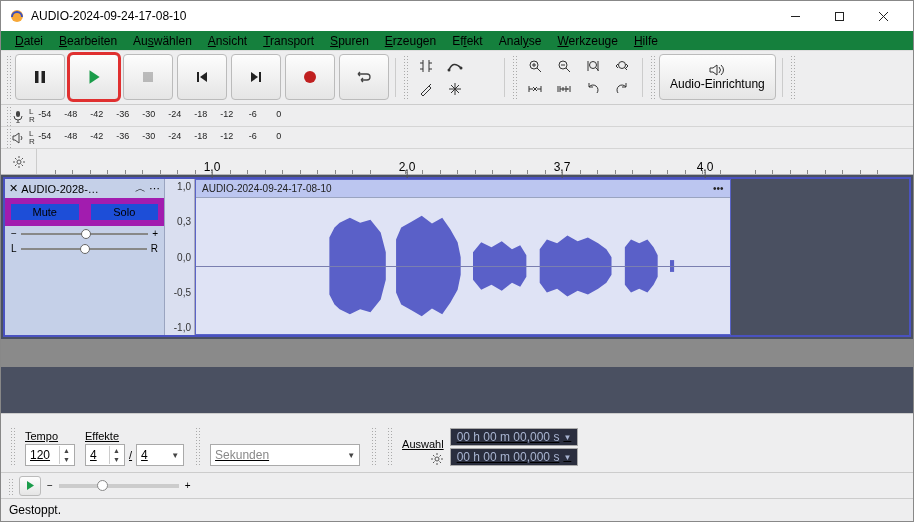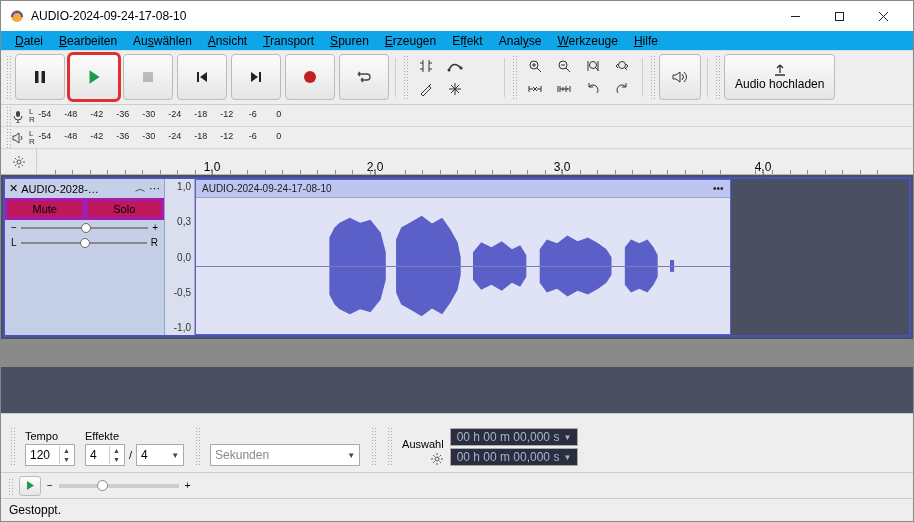--- a/index.html
+++ b/index.html
@@ -8,21 +8,21 @@
 
   
   .titlebar { height: 30px; background: #fff; display: flex; align-items: center; padding: 0 8px; }
   .titlebar .logo { width: 16px; height: 16px; margin-right: 6px; }
   .titlebar .title { font-size: 12px; flex: 1; }
   .win-controls { display: flex; }
   .win-btn { width: 44px; height: 30px; display:flex; align-items:center; justify-content:center; }
   .win-btn svg { width: 11px; height: 11px; }
 
   
-  .menubar { height: 20px; background: #0ea5e9; display: flex; align-items: center; padding: 0 6px; border-bottom: 1px solid #ddd; }
+  .menubar { height: 20px; background: #15803d; display: flex; align-items: center; padding: 0 6px; border-bottom: 1px solid #ddd; }
   .menuitem { font-size: 12px; padding: 0 8px; }
   .menuitem span.u { text-decoration: underline; }
 
   
   .toolbar-row { background: #eeeeef; padding: 3px 4px; display: flex; gap: 4px; border-bottom: 1px solid #ccc; align-items: stretch; height: 54px; }
   .grip { width: 6px; background-image: radial-gradient(#aaa 1px, transparent 1px); background-size: 3px 3px; background-position: 1px 1px; }
   .tb-btn { width: 50px; height: 46px; border: 1px solid #bbb; border-radius: 4px; background: linear-gradient(#fdfdfd,#e5e5e5); display:flex; align-items:center; justify-content:center; }
   .tb-btn.sm { width: 28px; height: 22px; border: none; background: none; }
   .tb-btn.disabled svg { opacity: 0.35; }
   .highlight-red { outline: 3px solid #e03030; outline-offset: -1px; }
@@ -44,37 +44,37 @@
   .tl-major { position:absolute; bottom:0; transform:translateX(-50%); }
   .tl-major::after { content:""; position:absolute; left:50%; bottom:-4px; width:1px; height:6px; background:#555; }
   .tl-minor { position:absolute; bottom:0; width:1px; height:4px; background:#888; }
 
   
   .track-area { flex:1; background:#4a5061; min-height:0; display:flex; flex-direction:column; }
   .track { border:2px solid #4a52c0; background:#4a5061; display:flex; height: 160px; margin:2px; }
   .track-panel { width:160px; background:#c5d0e8; border-right:1px solid #9aa4c0; display:flex; flex-direction:column; font-size:11px; }
   .tp-head { display:flex; align-items:center; padding:2px 4px; gap:3px; }
   .tp-btns { display:flex; }
-  .tp-btns .pbtn { flex:1; text-align:center; border:3px solid #a21caf; background:#be185d; padding:2px 0; font-size:11px; }
+  .tp-btns .pbtn { flex:1; text-align:center; border:6px solid #a21caf; background:#1d4ed8; padding:2px 0; font-size:11px; }
   .tp-eff { text-align:center; border:1px solid #9aa4c0; background:#d6dff0; margin: 1px 4px; padding:2px 0; font-size:11px; }
   .tp-slider { padding: 2px 6px; font-size:10px; display:flex; align-items:center; gap:4px; }
   .tp-slider .track-line { flex:1; height:2px; background:#888; position:relative; }
   .tp-slider .thumb { position:absolute; top:-4px; width:10px; height:10px; border-radius:50%; border:1px solid #666; background:#fff; }
 
   .y-axis { width: 30px; background:#dadff0; border-right:1px solid #aab; font-size:10px; display:flex; flex-direction:column; justify-content:space-between; align-items:end; padding: 2px 3px; color:#333; }
 
   .clip-area { flex:1; background:#4a5061; position:relative; }
   .clip { position:absolute; top:0; left:0; height:100%; background:#dfe3f5; border:1px solid #5a64c8; }
   .clip-head { height:18px; background:#bcc6f0; border-bottom:1px solid #9aa4c0; display:flex; align-items:center; padding: 0 6px; font-size:10px; color:#222; justify-content:space-between;}
   .wave { position:absolute; top:18px; left:0; right:0; bottom:0; }
   .wave .midline { position:absolute; top:50%; left:0; right:0; height:1px; background:#7a7fb0; }
 
   
   .bottom-gray { background: #8a8a8a; height: 28px; }
-  .bottom-controls { background:#eeeeef; border-top:1px solid #ccc; border-bottom:1px solid #ccc; padding: 6px 8px; display:flex; align-items:flex-end; gap: 10px; height: 60px; font-size:11px; }
+  .bottom-controls { background:#eeeeef; border-top:1px solid #ccc; border-bottom:1px solid #ccc; padding: 6px 8px; display:flex; align-items:flex-end; gap: 10px; height: 60px; font-size:11px;text-decoration:underline; }
   .bc-group { display:flex; flex-direction:column; gap:2px; }
   .spinner, .combo { height:22px; border:1px solid #aaa; background:#fff; font-size:12px; padding: 0 4px; display:flex; align-items:center; position:relative; }
   .spinner .arrows { position:absolute; right:1px; top:1px; bottom:1px; width:14px; display:flex; flex-direction:column; }
   .spinner .arrows div { flex:1; border-left:1px solid #ccc; display:flex; align-items:center; justify-content:center; font-size:7px; color:#444; }
   .combo .dd { position:absolute; right:4px; font-size:8px; color:#444;}
   .checkbox { display:flex; align-items:center; gap:4px; }
   .checkbox .box { width:13px; height:13px; border:1px solid #666; background:#fff; }
   .time-display { background:#2a2e3e; color:#b8c4e0; font-family: "Consolas", monospace; font-size:24px; letter-spacing:1px; padding: 2px 8px; border:1px solid #aaa; height:34px; display:flex; align-items:center;}
   .sel-time { background:#2a2e3e; color:#a8b4d0; font-family:"Consolas",monospace; font-size:12px; padding:1px 6px; height:18px; display:flex; align-items:center; border:1px solid #aaa;}
   .sel-time .dd { margin-left:4px; font-size:8px;}
@@ -242,29 +242,24 @@
           <path d="M4 12 A5 5 0 1 1 12 6 M12 6 L12 2 M12 6 L8 6" stroke="#333" fill="none"></path>
         </svg>
       </div>
   </div>
   <div class="vsep"></div>
   <div class="grip"></div>
   <div class="wide-btn">
     <svg width="20" height="14">
         <path d="M3 5 H6 L10 2 V12 L6 9 H3 Z M12 4 Q15 7 12 10 M14 2 Q19 7 14 12" stroke="#333" fill="none"></path>
       </svg>
+    <span>Audio-Einrichtung</span>
   </div>
   <div class="vsep"></div>
   <div class="grip"></div>
-  <div class="wide-btn">
-    <svg width="16" height="14">
-        <path d="M8 10 V2 M8 2 L5 5 M8 2 L11 5 M3 12 H13" stroke="#333" fill="none" stroke-width="1.3"></path>
-      </svg>
-    <span>Audio hochladen</span>
-  </div>
 </div>
 
 <div class="meter-row">
   <div class="grip" style="height:100%"></div>
   <svg width="14" height="14">
       <rect x="5" y="2" width="4" height="6" rx="2" fill="#444"></rect>
       <path d="M3 7 A4 4 0 0 0 11 7 M7 11 V14 M5 14 H9" stroke="#444" fill="none"></path>
     </svg>
   <div class="lr">
       <div>L</div>
@@ -309,23 +304,23 @@
 
 <div class="timeline-row">
   <div class="tl-gear">
       <svg width="14" height="14">
         <circle cx="7" cy="7" r="2" fill="none" stroke="#555"></circle>
         <path d="M7 1 V3 M7 11 V13 M1 7 H3 M11 7 H13 M3 3 L4.5 4.5 M9.5 9.5 L11 11 M11 3 L9.5 4.5 M4.5 9.5 L3 11" stroke="#555"></path>
       </svg>
     </div>
   <div class="tl-scale" id="timeline-scale">
       <div class="tl-major" style="left: 175px;">1,0</div>
-      <div class="tl-major" style="left: 338px;">2,0</div>
-      <div class="tl-major" style="left: 525px;">3,0</div>
-      <div class="tl-major" style="left: 726px;">4,0</div>
+      <div class="tl-major" style="left: 370px;">2,0</div>
+      <div class="tl-major" style="left: 525px;">3,7</div>
+      <div class="tl-major" style="left: 668px;">4,0</div>
       <div class="tl-minor" style="left: 17.5px;"></div>
       <div class="tl-minor" style="left: 35px;"></div>
       <div class="tl-minor" style="left: 52.5px;"></div>
       <div class="tl-minor" style="left: 70px;"></div>
       <div class="tl-minor" style="left: 87.5px;"></div>
       <div class="tl-minor" style="left: 105px;"></div>
       <div class="tl-minor" style="left: 122.5px;"></div>
       <div class="tl-minor" style="left: 140px;"></div>
       <div class="tl-minor" style="left: 157.5px;"></div>
       <div class="tl-minor" style="left: 192.5px;"></div>

